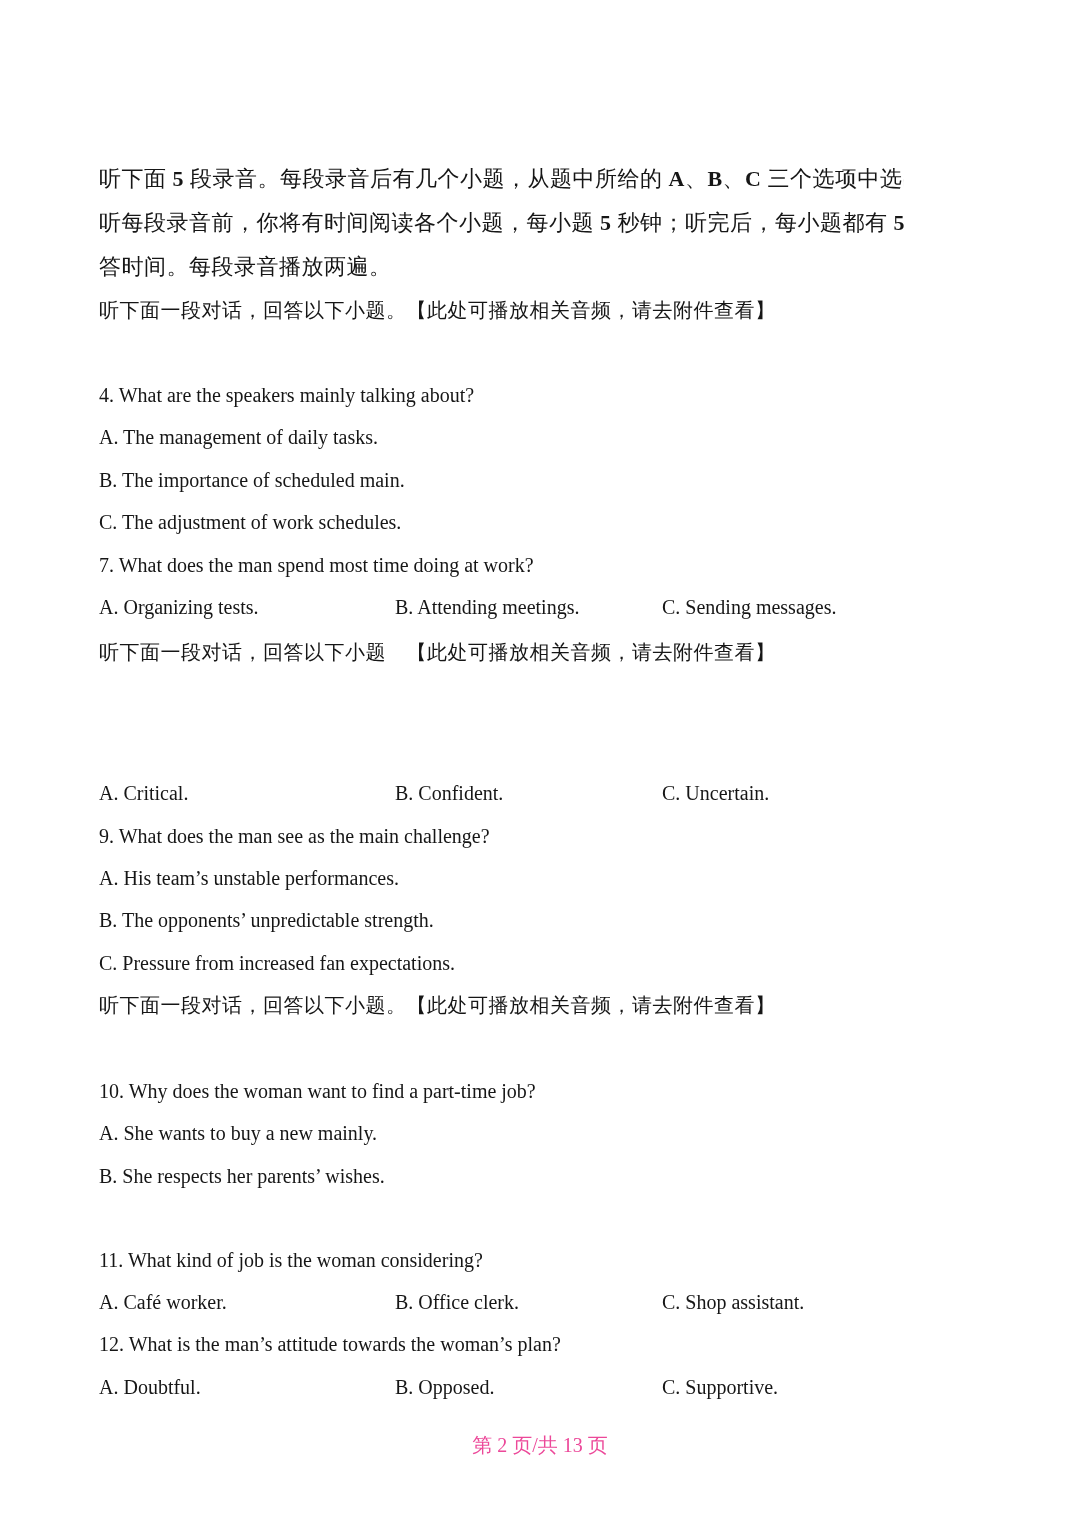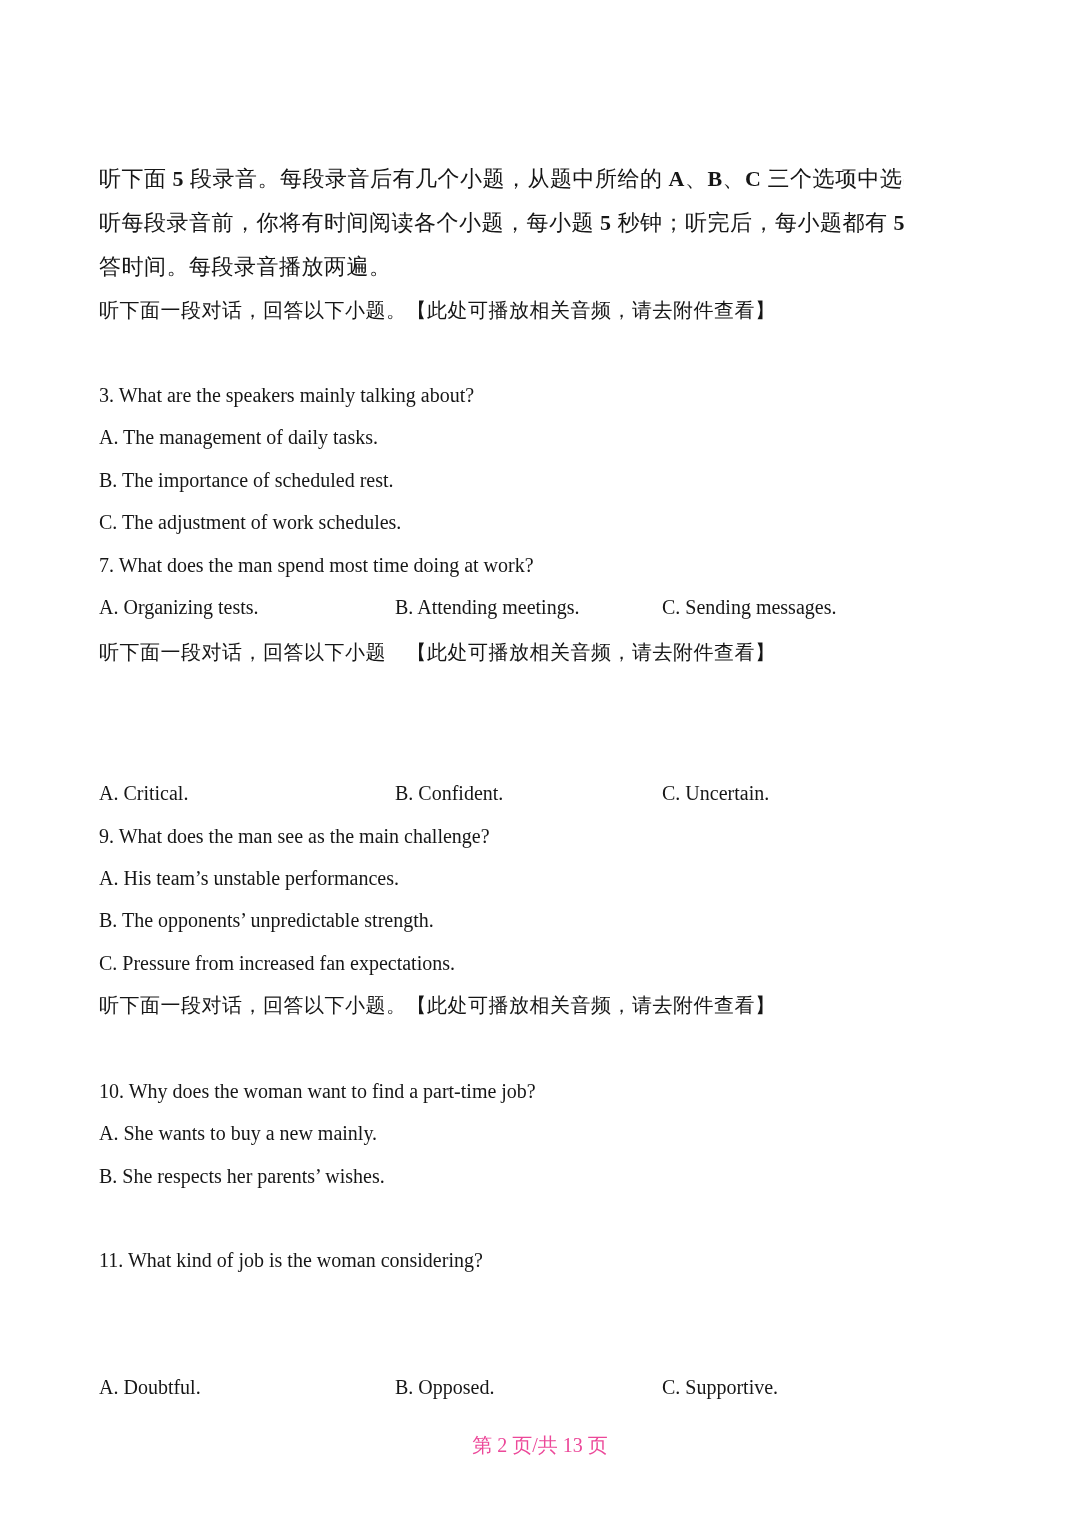--- a/index.html
+++ b/index.html
@@ -62,23 +62,23 @@
   <div class="content">
 
     <div class="line cn-intro" style="top:131px"><span>听下面 </span><span class="b">5</span><span> 段录音。每段录音后有几个小题，从题中所给的 </span><span class="b">A</span><span>、</span><span class="b">B</span><span>、</span><span class="b">C</span><span> 三个选项中选出最佳选项。</span></div>
 
     <div class="line cn-intro" style="top:175px"><span>听每段录音前，你将有时间阅读各个小题，每小题 </span><span class="b">5</span><span> 秒钟；听完后，每小题都有 </span><span class="b">5</span><span> 秒钟的作</span></div>
 
     <div class="line cn-intro" style="top:219px"><span>答时间。每段录音播放两遍。</span></div>
 
     <div class="line cn-prompt" style="top:262px">听下面一段对话，回答以下小题。【此处可播放相关音频，请去附件查看】</div>
 
-    <div class="line en" style="top:347px">3. What are the speakers mainly talking about?</div>
+    <div class="line en" style="top:347px">4. What are the speakers mainly talking about?</div>
     <div class="line en" style="top:389px">A. The management of daily tasks.</div>
-    <div class="line en" style="top:432px">B. The importance of scheduled rest.</div>
+    <div class="line en" style="top:432px">B. The importance of scheduled main.</div>
     <div class="line en" style="top:474px">C. The adjustment of work schedules.</div>
 
     <div class="line en" style="top:517px">7. What does the man spend most time doing at work?</div>
     <div class="line en row" style="top:559px">
       <span class="optA">A. Organizing tests.</span>
       <span class="optB">B. Attending meetings.</span>
       <span class="optC">C. Sending messages.</span>
     </div>
 
     <div class="line cn-prompt" style="top:604px">听下面一段对话，回答以下小题　【此处可播放相关音频，请去附件查看】</div>
@@ -94,21 +94,27 @@
     <div class="line en" style="top:872px">B. The opponents’ unpredictable strength.</div>
     <div class="line en" style="top:915px">C. Pressure from increased fan expectations.</div>
 
     <div class="line cn-prompt" style="top:957px">听下面一段对话，回答以下小题。【此处可播放相关音频，请去附件查看】</div>
 
     <div class="line en" style="top:1043px">10. Why does the woman want to find a part-time job?</div>
     <div class="line en" style="top:1085px">A. She wants to buy a new mainly.</div>
     <div class="line en" style="top:1128px">B. She respects her parents’ wishes.</div>
 
     <div class="line en" style="top:1212px">11. What kind of job is the woman considering?</div>
+    <div class="line en row" style="top:1254px">
+      <span class="optA">A. Café worker.</span>
+      <span class="optB">B. Office clerk.</span>
+      <span class="optC">C. Shop assistant.</span>
+    </div>
 
+    <div class="line en" style="top:1296px">12. What is the man’s attitude towards the woman’s plan?</div>
     <div class="line en row" style="top:1339px">
       <span class="optA">A. Doubtful.</span>
       <span class="optB">B. Opposed.</span>
       <span class="optC">C. Supportive.</span>
     </div>
 
   </div>
 
   <div class="footer">第 2 页/共 13 页</div>
 </div>

